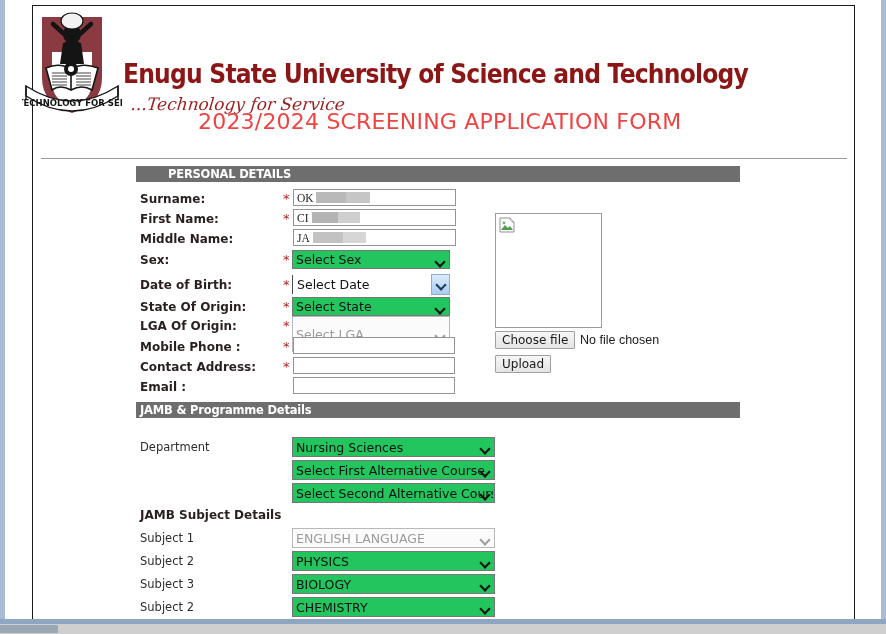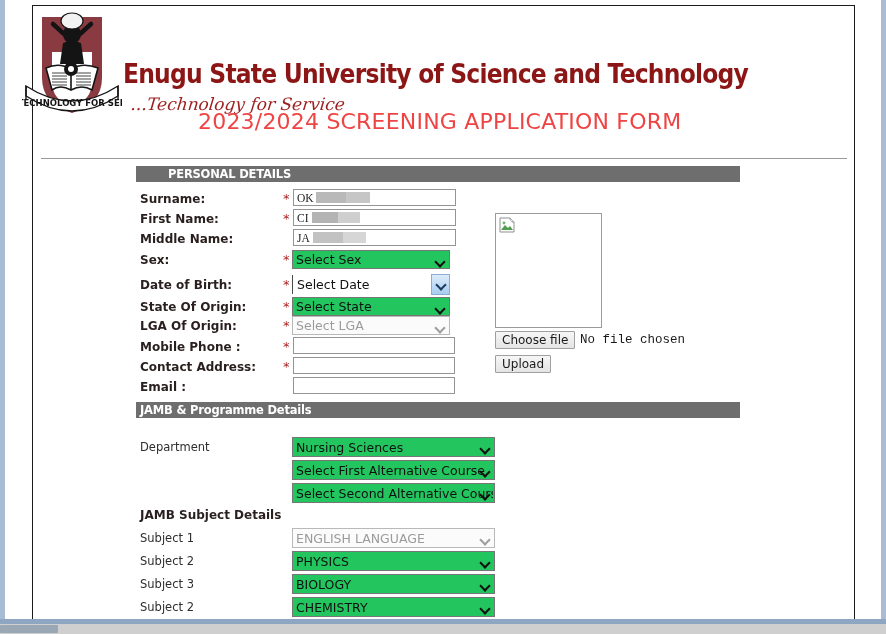--- a/index.html
+++ b/index.html
@@ -308,21 +308,21 @@
     padding: 1px 6px;
     box-sizing: border-box;
     line-height: 15px;
     border-radius: 1px;
   }
   #choose-file-btn { left: 462px; top: 170px; height: 18px; }
   #no-file-text {
     position: absolute;
     left: 547px;
     top: 170px;
-    font-family: Liberation Mono, monospace;
+    font-family: Liberation Sans, sans-serif;
     font-size: 12.5px;
     color: #1a1a1a;
     line-height: 18px;
   }
   #upload-btn { left: 462px; top: 194px; height: 18px; }
 
   
   #hscroll {
     position: absolute;
     left: 0;
@@ -466,21 +466,21 @@
           <select class="sel">
             <option>Select State</option>
           </select>
           <span class="chev"></span>
         </div>
       </div>
 
       <div class="frow" style="top:155px;">
         <span class="flabel">LGA Of Origin:</span>
         <span class="req">*</span>
-        <div class="selwrap" style="left:152px; width:158px; height:19px;">
+        <div class="selwrap" style="left:152px; width:158px; height:36px;">
           <select class="sel disabled">
             <option>Select LGA</option>
           </select>
           <span class="chev"></span>
         </div>
       </div>
 
       <div class="frow" style="top:176px;">
         <span class="flabel">Mobile Phone :</span>
         <span class="req">*</span>

